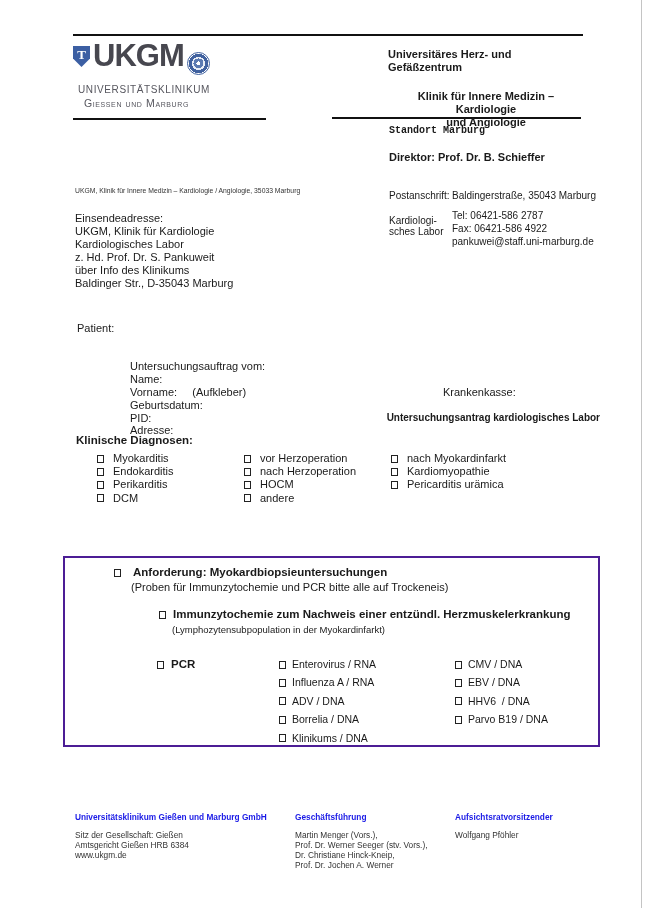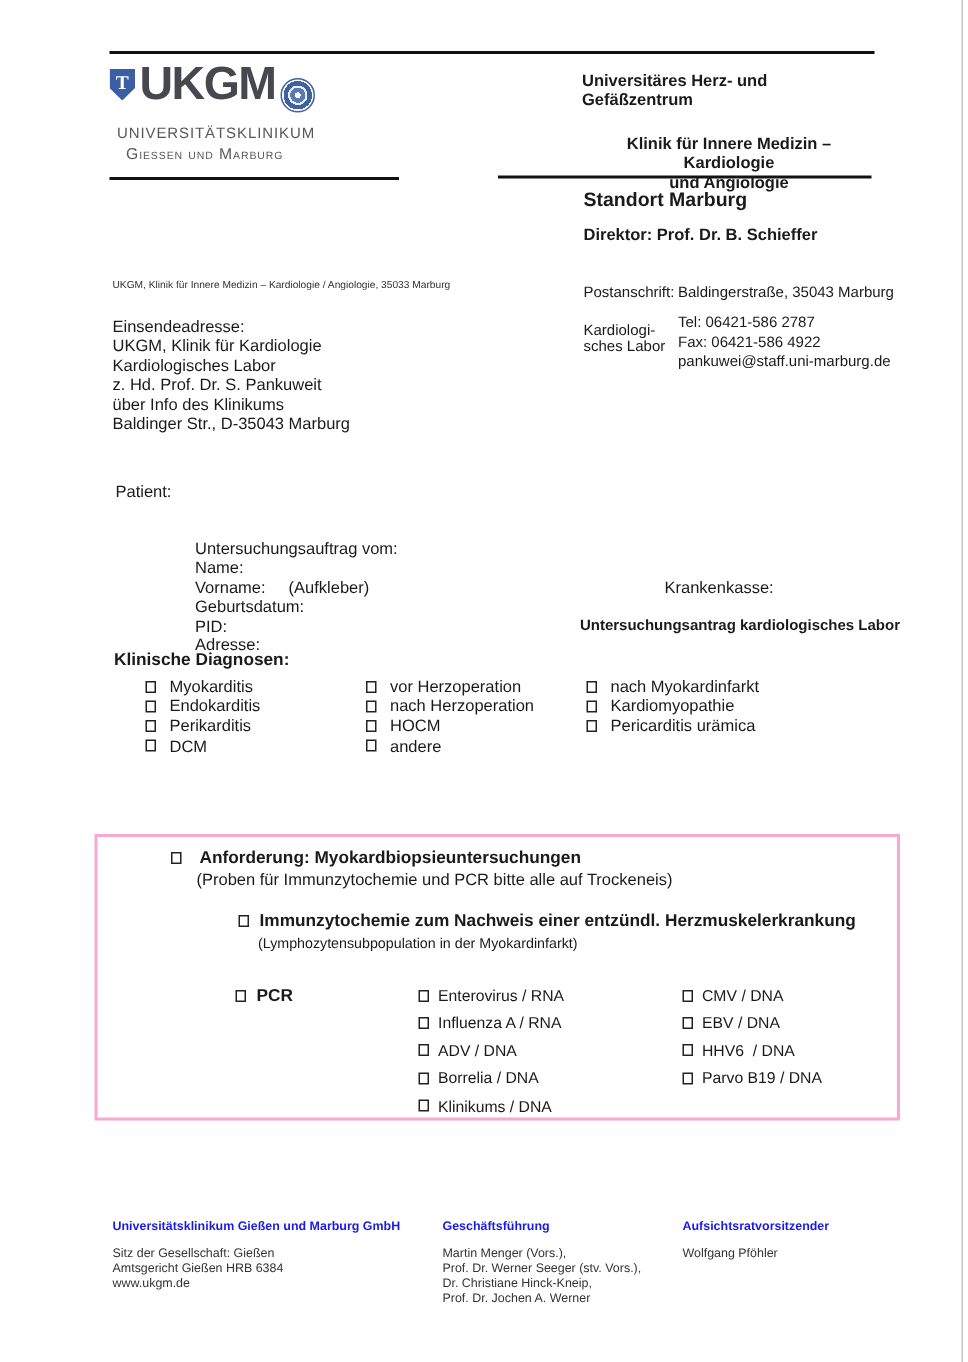--- a/index.html
+++ b/index.html
@@ -23,21 +23,21 @@
   .brand{position:absolute;left:93px;top:38px;font-size:31px;font-weight:bold;letter-spacing:-1px;color:#47474f;}
   .seal{position:absolute;left:187px;top:52px;width:23px;height:23px;border-radius:50%;
         background:radial-gradient(circle at 50% 50%, #ffffff 0 2px, #5b7ab2 2px 5px, #e8edf6 5px 6.5px, #40619f 6.5px 9.5px, #ffffff 9.5px);
         border:1px solid #40619f;}
   .logo-sub1{position:absolute;left:78px;top:84px;font-size:10px;letter-spacing:.6px;color:#56565e;}
   .logo-sub2{position:absolute;left:84px;top:97px;font-size:10.5px;letter-spacing:.6px;color:#56565e;font-variant:small-caps;}
 
   
   .hdr-right{position:absolute;left:388px;top:48px;width:200px;text-align:left;font-size:11px;font-weight:bold;line-height:13px;}
   .hdr-center{text-align:center;width:196px;}
-  .standort{position:absolute;left:389px;top:125px;font-size:13px;font-weight:bold;}
+  .standort{position:absolute;left:389px;top:125px;font-size:10px;font-weight:bold;font-family:Liberation Mono, monospace;}
   .direktor{position:absolute;left:389px;top:151px;font-size:11px;font-weight:bold;}
 
   .sender-line{position:absolute;left:75px;top:187px;font-size:6.8px;color:#333;}
 
   .send-addr{position:absolute;left:75px;top:212px;font-size:11px;line-height:13px;}
   .send-addr .head{font-weight:normal;}
 
   .postal-label{position:absolute;left:389px;top:190px;font-size:10px;}
   .postal-value{position:absolute;left:452px;top:190px;font-size:10px;}
   .lab-label{position:absolute;left:389px;top:215px;font-size:10px;line-height:11px;}
@@ -49,21 +49,21 @@
 
   .doc-title{position:absolute;left:63px;top:412px;width:537px;text-align:right;font-size:10px;font-weight:bold;}
   .diag-head{position:absolute;left:76px;top:434px;font-size:11.5px;font-weight:bold;}
 
   .cb{display:inline-block;width:7px;height:8px;border:1.1px solid #222;margin-right:9px;vertical-align:-0.5px;background:#fff;}
   .cb-row{line-height:13.2px;font-size:11px;white-space:pre;}
   .diag-col{position:absolute;top:452px;}
 
   .material-head{position:absolute;left:75px;top:536px;font-size:14px;font-weight:bold;margin-top:20px;}
 
-  .order-box{position:absolute;left:63px;top:556px;width:537px;height:191px;border:2px solid #f9a8d4;background:#fff;}
+  .order-box{position:absolute;left:63px;top:556px;width:537px;height:191px;border:2px solid #4c1d95;background:#fff;}
   .ob-row{position:absolute;font-size:11.5px;font-weight:bold;white-space:pre;}
   .ob-note{position:absolute;font-size:11px;color:#1a1a1a;}
   .ob-note-sm{position:absolute;font-size:9.5px;color:#1a1a1a;}
   .virus-col{position:absolute;}
   .virus-col .cb-row{line-height:18.4px;font-size:10.5px;}
 
   .footer-col{position:absolute;top:812px;font-size:8.3px;line-height:10px;color:#333;}
   .footer-col .fhead{color:var(--footer_blue);font-weight:bold;margin-bottom:8px;}
   .footer-col .website{}
 </style>

